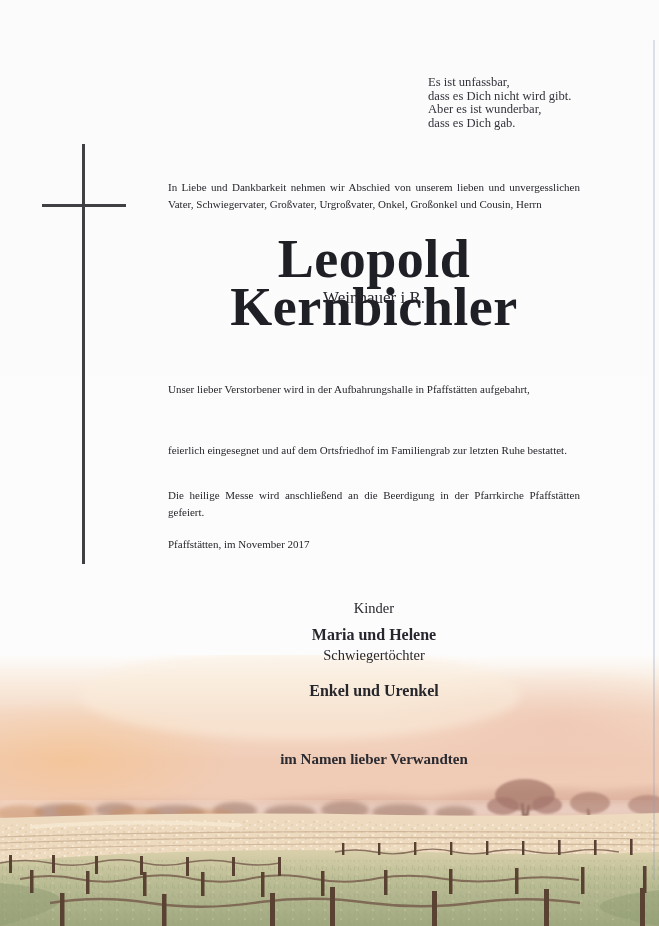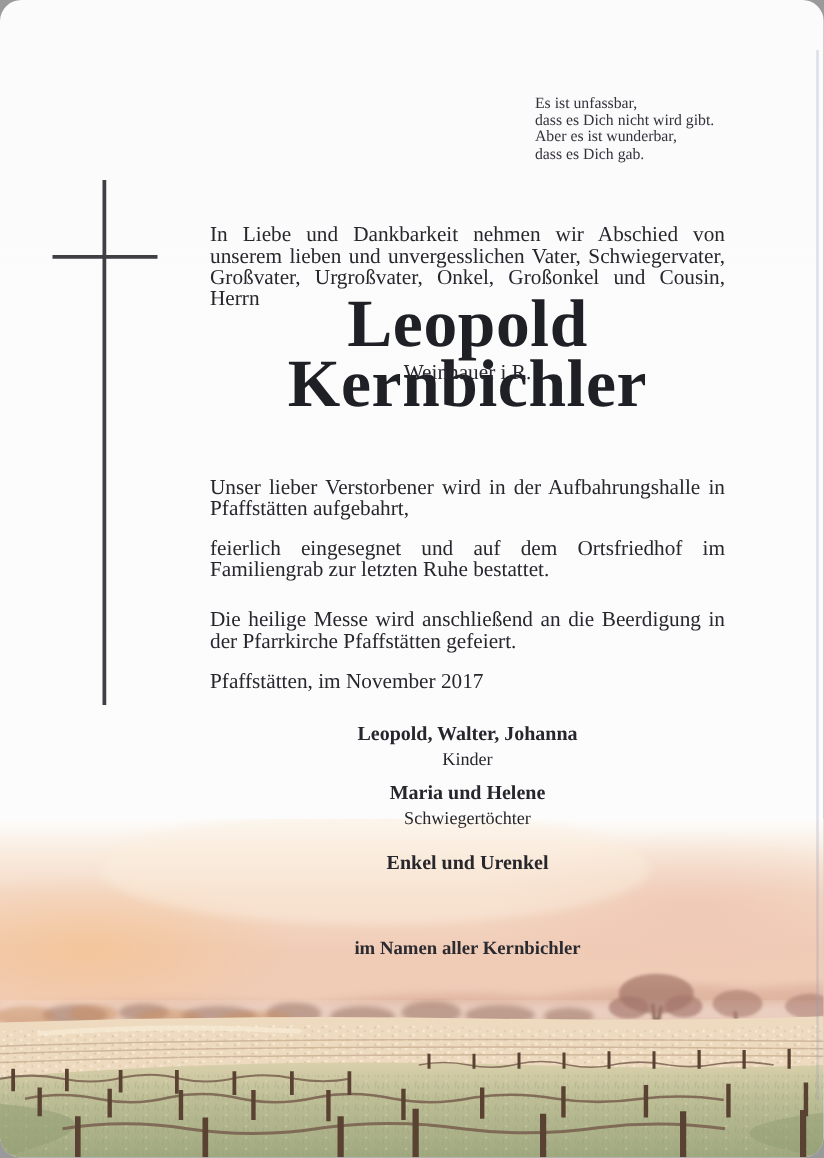--- a/index.html
+++ b/index.html
@@ -1,43 +1,43 @@
 <!DOCTYPE html>
 <html><head>
 <meta charset="utf-8">
 <style>
   * { margin:0; padding:0; box-sizing:border-box; }
   html,body { background:#9a9a9a; font-family:"Liberation Serif","DejaVu Serif",serif; }
   .page {
     position:relative; width:659px; height:926px; margin:0 auto;
     background:linear-gradient(180deg,#fbfbfc 0%, #fcfcfd 70%, #fdfdfd 100%);
-    overflow:hidden; color:#26262c;border-radius:17px;
+    overflow:hidden; color:#26262c;
   }
   .abs { position:absolute; z-index:2; }
   .col { left:168px; width:412px; }
   .justify { text-align:justify; }
   .center { text-align:center; }
-  .body { font-size:17px; line-height:17px; }
+  .body { font-size:11px; line-height:17px; }
   .bold { font-weight:bold; }
 
   .scan-edge { position:absolute; left:653px; top:40px; width:1.5px; height:840px;
     background:rgba(150,160,185,0.30); z-index:3; }
 
   .cross-v { position:absolute; left:82px; top:144px; width:2.5px; height:420px; background:#3f3f44; }
   .cross-h { position:absolute; left:42px; top:204px; width:84px; height:2.5px; background:#3f3f44; }
 
   .poem { left:428px; top:76px; font-size:12.6px; line-height:13.5px; color:#33333b; }
 
   .intro      { top:179px; }
   .name       { top:235px; font-size:54px; line-height:48px; letter-spacing:0.5px; color:#1f1f26; }
   .subtitle   { top:288px; font-size:17px; }
   .p-death    { top:322px; }
   .p-laying   { top:367px;margin-top:14px; }
   .datetime   { top:408px; font-size:16.8px; }
-  .p-burial   { top:430px; }
+  .p-burial   { top:442px; }
   .p-mass     { top:487px;font-family:Liberation Serif, serif; }
   .place-date { top:536px; }
 
   .m-names    { font-size:16px; font-weight:bold; }
   .m-rel      { font-size:14.5px; }
   .m0n { top:579px; } .m0r { top:600px; }
   .m1n { top:626px; } .m1r { top:647px; }
   .m2n { top:682px; }
 
   .closing { top:751px; font-size:15px; font-weight:bold; color:#2a2a30; }
@@ -212,23 +212,22 @@
   <div class="abs col center subtitle">Weinhauer i.R.</div>
 
   <p class="abs col body justify p-laying">Unser lieber Verstorbener wird in der Aufbahrungshalle in Pfaffstätten aufgebahrt,</p>
 
 
   <p class="abs col body justify p-burial">feierlich eingesegnet und auf dem Ortsfriedhof im Familiengrab zur letzten Ruhe bestattet.</p>
   <p class="abs col body justify p-mass">Die heilige Messe wird anschließend an die Beerdigung in der Pfarrkirche Pfaffstätten gefeiert.</p>
 
   <p class="abs col body place-date">Pfaffstätten, im November 2017</p>
 
-  <div class="abs col center m-names m0n">Leopold, Walter, Johanna</div>
   <div class="abs col center m-rel m0r">Kinder</div>
 
   <div class="abs col center m-names m1n">Maria und Helene</div>
   <div class="abs col center m-rel m1r">Schwiegertöchter</div>
 
   <div class="abs col center m-names m2n">Enkel und Urenkel</div>
 
-  <div class="abs col center closing">im Namen aller Kernbichler</div>
+  <div class="abs col center closing">im Namen lieber Verwandten</div>
 
 </div>
 
 </body></html>

